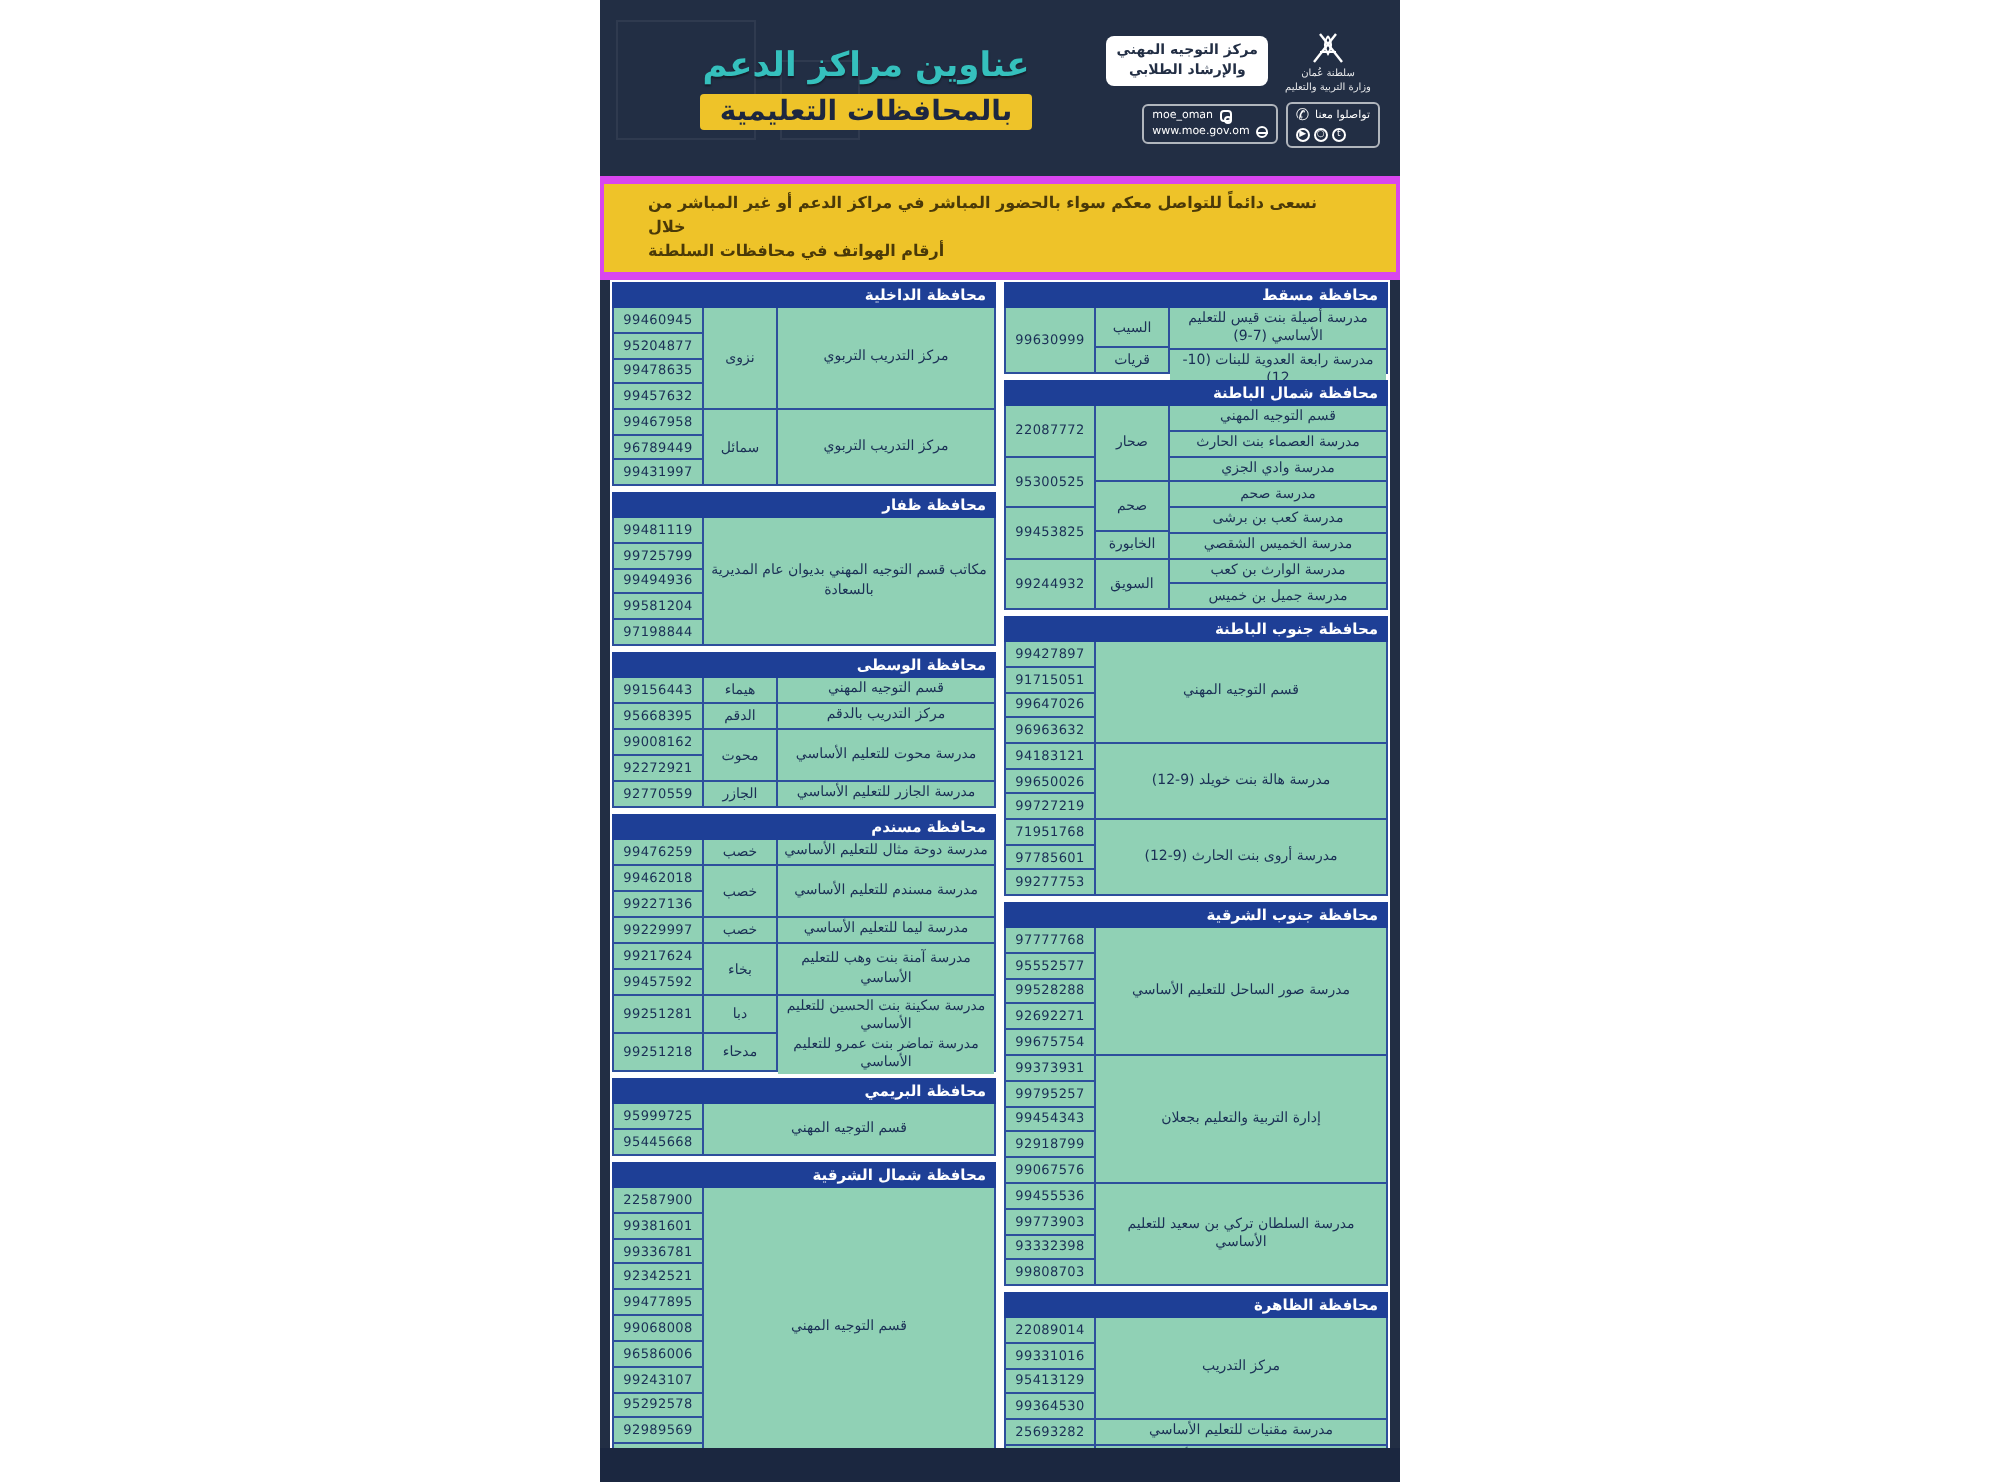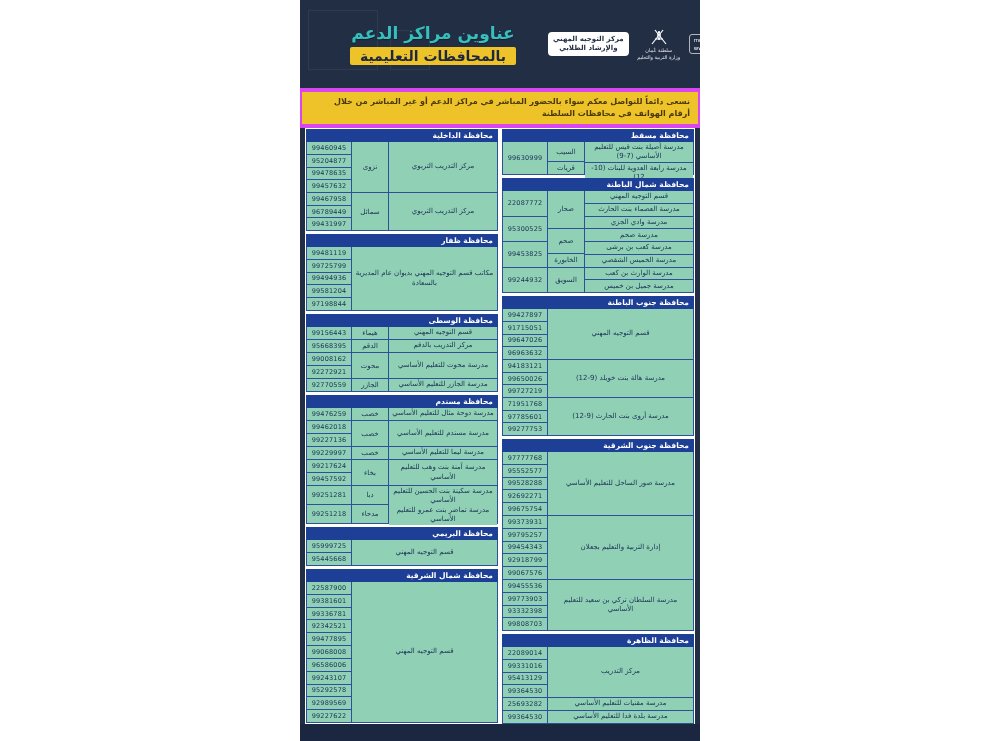--- a/index.html
+++ b/index.html
@@ -11,40 +11,40 @@
   .stage{position:relative;width:1000px;height:741px;background:#fff;}
   .poster{position:absolute;left:300px;top:0;width:400px;height:741px;overflow:hidden;background:#d946ef;}
 
   
   .hdr{position:relative;width:400px;height:88px;background:var(--navy);overflow:hidden;}
   .hdr .pat{position:absolute;border:1px solid rgba(255,255,255,.06);}
   .hdr-flex{position:relative;height:100%;display:flex;align-items:center;}
   .titles{flex:1;display:flex;flex-direction:column;align-items:center;justify-content:center;gap:4px;padding-left:18px;}
   .t1{color:var(--teal);font-size:17px;font-weight:bold;direction:rtl;letter-spacing:.5px;text-shadow:0 1px 1px rgba(0,0,0,.4);}
   .t2{background:var(--yellow);color:#1d2740;font-size:14px;font-weight:bold;direction:rtl;padding:1px 10px;border-radius:2px;}
-  .logo-cluster{width:152px;display:flex;flex-direction:row;gap:4px;padding:6px 10px 6px 0;}
+  .logo-cluster{width:152px;display:flex;flex-direction:column;gap:4px;padding:6px 10px 6px 0;}
   .logo-row{display:flex;gap:4px;align-items:center;justify-content:flex-end;}
   .org-box{background:#fff;border-radius:4px;padding:3px 5px;text-align:center;direction:rtl;}
   .org-box div{font-size:7px;font-weight:bold;color:#222e44;line-height:1.3;white-space:nowrap;}
   .emblem{display:flex;flex-direction:column;align-items:center;gap:1px;width:52px;}
   .emblem .mtxt{color:#fff;font-size:5px;direction:rtl;white-space:nowrap;opacity:.9;line-height:1.2;}
   .cbox{border:1px solid rgba(255,255,255,.65);border-radius:3px;padding:2px 4px;display:flex;flex-direction:column;gap:2px;}
   .crow{display:flex;align-items:center;justify-content:flex-end;gap:3px;direction:rtl;}
   .ctext{color:#fff;font-size:5.5px;direction:ltr;white-space:nowrap;}
   .mini-ic{width:6px;height:6px;border:1px solid #fff;border-radius:2px;position:relative;flex:none;}
   .mini-ic.round{border-radius:50%;}
   .mini-ic.insta::after{content:"";position:absolute;left:1.5px;top:1.5px;width:2px;height:2px;border:1px solid #fff;border-radius:50%;}
   .mini-ic.globe::after{content:"";position:absolute;left:0;top:2px;width:5px;height:1px;background:#fff;}
   .follow-txt{color:#fff;font-size:5.5px;direction:rtl;white-space:nowrap;}
   .soc{display:flex;gap:2px;}
   .soc span{width:7px;height:7px;border-radius:50%;border:1px solid #fff;color:#fff;font-size:4.5px;display:flex;align-items:center;justify-content:center;}
   .phone-glyph{color:#fff;font-size:8px;line-height:1;}
 
   
-  .banner{margin:4px 2px 0 2px;background:var(--yellow);padding:4px 8px;text-align:right;}
+  .banner{margin:4px 2px 0 2px;background:var(--yellow);padding:4px 22px;text-align:left;}
   .banner div{color:#4a3908;font-size:8px;font-weight:bold;direction:rtl;line-height:1.5;}
 
   
   .bodywrap{position:relative;margin-top:4px;height:600px;border-left:5px solid var(--navy);border-right:5px solid var(--navy);background:#fff;padding:1px 1px;}
   .cols{display:flex;gap:4px;height:100%;justify-content:space-between;}
   .tcol{flex:1;display:flex;flex-direction:column;gap:3px;}
   .gov-table{width:100%;}
   .gov-header{height:13px;background:var(--royal);color:#fff;font-size:7.5px;font-weight:bold;display:flex;align-items:center;justify-content:flex-start;padding:0 5px;direction:rtl;}
   .gov-body{display:flex;flex-direction:column;gap:1px;background:var(--line);border:1px solid var(--line);border-top:none;}
   .block{display:flex;gap:1px;background:var(--line);}

